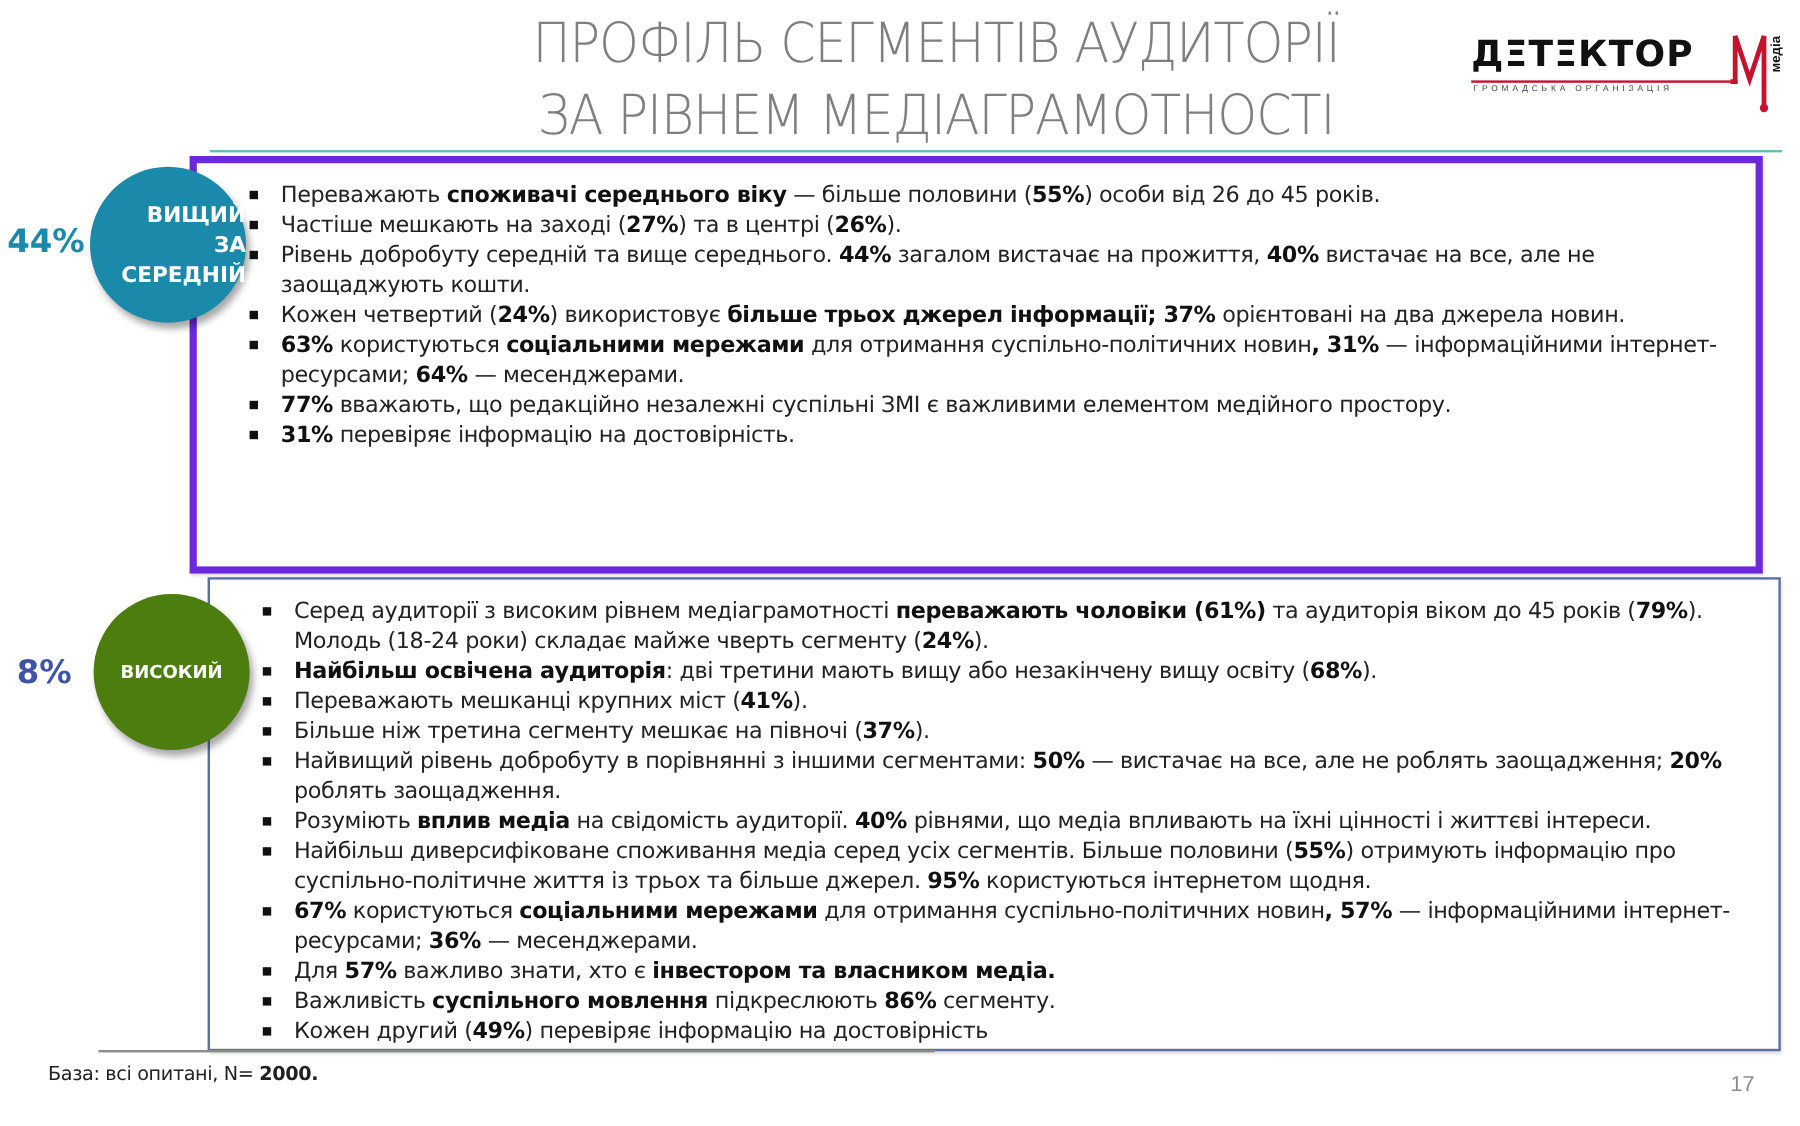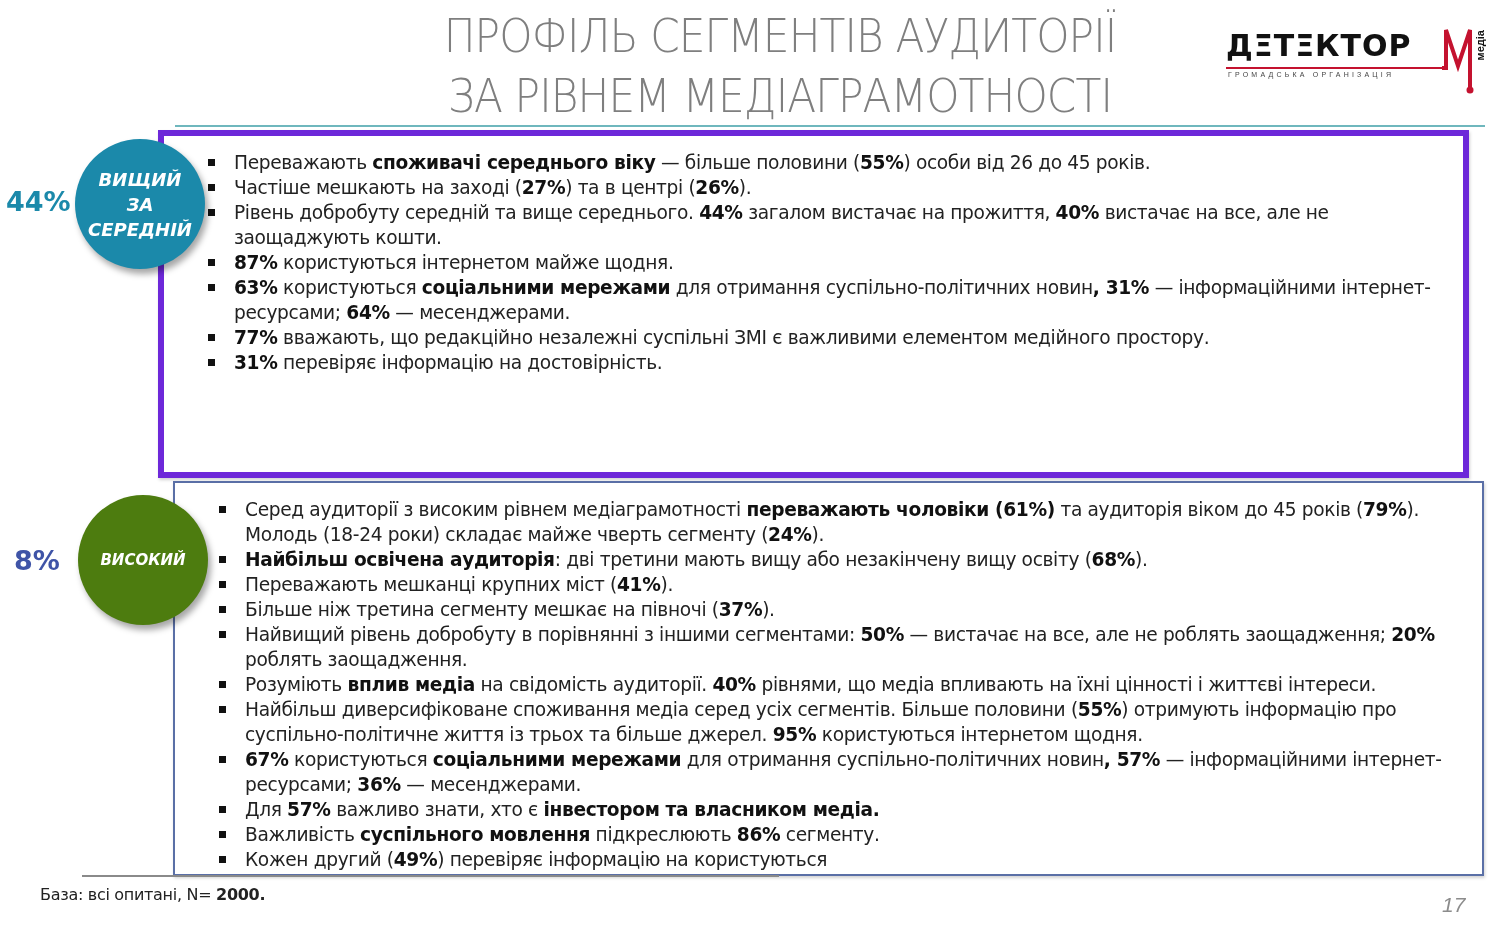--- a/index.html
+++ b/index.html
@@ -50,39 +50,38 @@
       color: #222;
       font-family: "DejaVu Sans", sans-serif; letter-spacing: -0.35px;
     }
     .bullets li .sq {
       position: absolute; left: 2px; top: 9px; width: 7px; height: 7px; background: #111;
     }
     .bullets li b { color: #111; }
 
     .circle {
       position: absolute; border-radius: 50%; color: #fff; display: flex;
-      align-items: center; justify-content: center; text-align: center;
+      align-items: center; justify-content: center; text-align: right;
       font-weight: 700; font-family: "DejaVu Sans", sans-serif;
       box-shadow: 3px 5px 6px rgba(0,0,0,0.35);
-      font-style: italic;
     }
     .c1 { left: 75px; top: 139px; width: 130px; height: 130px; background: #1b89aa; font-size: 18px; line-height: 25px; }
     .c2 { left: 78px; top: 495px; width: 130px; height: 130px; background: #4d7c0f; font-size: 15px; }
     .pct {
       position: absolute; font-weight: 700; font-family: "DejaVu Sans", sans-serif; font-size: 27px;
     }
     .p1 { left: 6px; top: 186px; color: #1b89aa; }
     .p2 { left: 14px; top: 545px; color: #3f54a7; }
 
     .base-rule { position: absolute; left: 82px; top: 875px; width: 697px; height: 2px; background: #8a8a8a; }
     .base {
       position: absolute; left: 40px; top: 885px; font-size: 16px; color: #222;
       font-family: "DejaVu Sans", sans-serif; letter-spacing: -0.3px;
     }
-    .pagenum { position: absolute; left: 1442px; top: 893px; font-size: 21px; color: #8c8c8c; font-style: italic; }
+    .pagenum { position: absolute; left: 1442px; top: 893px; font-size: 18px; color: #8c8c8c; }
   </style>
 </head>
 <body>
 
 <div class="title">
   <div>ПРОФІЛЬ СЕГМЕНТІВ АУДИТОРІЇ</div>
   <div>ЗА РІВНЕМ МЕДІАГРАМОТНОСТІ</div>
 </div>
 <div class="title-rule"></div>
 
@@ -95,21 +94,21 @@
     <circle cx="30" cy="64" r="3.5" fill="#c4122f"></circle>
   </svg>
   <div class="logo-media">медіа</div>
 </div>
 
 <div class="box box1">
   <ul class="bullets">
       <li><span class="sq"></span><span>Переважають </span><b>споживачі середнього віку</b><span> — більше половини (</span><b>55%</b><span>) особи від 26 до 45 років.</span></li>
       <li><span class="sq"></span><span>Частіше мешкають на заході (</span><b>27%</b><span>) та в центрі (</span><b>26%</b><span>).</span></li>
       <li><span class="sq"></span><span>Рівень добробуту середній та вище середнього. </span><b>44%</b><span> загалом вистачає на прожиття, </span><b>40%</b><span> вистачає на все, але не заощаджують кошти.</span></li>
-      <li><span class="sq"></span><b>87%</b><span> користуються інтернетом майже щодня.</span></li>
+      <li><span class="sq"></span><span>Кожен четвертий (</span><b>24%</b><span>) використовує </span><b>більше трьох джерел інформації; 37%</b><span> орієнтовані на два джерела новин.</span></li>
       <li><span class="sq"></span><b>63%</b><span> користуються </span><b>соціальними мережами</b><span> для отримання суспільно-політичних новин</span><b>, 31%</b><span> — інформаційними інтернет-ресурсами;  </span><b>64%</b><span> — месенджерами.</span></li>
       <li><span class="sq"></span><b>77%</b><span> вважають, що редакційно незалежні суспільні ЗМІ є важливими елементом медійного простору.</span></li>
       <li><span class="sq"></span><b>31%</b><span> перевіряє інформацію на достовірність.</span></li>
     </ul>
 </div>
 <div class="pct p1">44%</div>
 <div class="circle c1">
   <div>
     <div>ВИЩИЙ</div>
     <div>ЗА СЕРЕДНІЙ</div>
@@ -121,21 +120,21 @@
       <li><span class="sq"></span><span>Серед аудиторії з високим рівнем медіаграмотності </span><b>переважають чоловіки (61%)</b><span> та аудиторія віком до 45 років (</span><b>79%</b><span>). Молодь (18-24 роки) складає майже чверть сегменту (</span><b>24%</b><span>).</span></li>
       <li><span class="sq"></span><b>Найбільш освічена аудиторія</b><span>: дві третини мають вищу або незакінчену вищу освіту (</span><b>68%</b><span>).</span></li>
       <li><span class="sq"></span><span>Переважають мешканці крупних міст (</span><b>41%</b><span>).</span></li>
       <li><span class="sq"></span><span>Більше ніж третина сегменту мешкає на півночі (</span><b>37%</b><span>).</span></li>
       <li><span class="sq"></span><span>Найвищий рівень добробуту в порівнянні з іншими сегментами: </span><b>50%</b><span> — вистачає на все, але не роблять заощадження; </span><b>20%</b><span> роблять заощадження.</span></li>
       <li><span class="sq"></span><span>Розуміють </span><b>вплив медіа</b><span> на свідомість аудиторії. </span><b>40%</b><span> рівнями, що медіа впливають на їхні цінності і життєві інтереси.</span></li>
       <li><span class="sq"></span><span>Найбільш диверсифіковане споживання медіа серед усіх сегментів. Більше половини (</span><b>55%</b><span>) отримують інформацію про суспільно-політичне життя із трьох та більше джерел. </span><b>95%</b><span> користуються інтернетом щодня.</span></li>
       <li><span class="sq"></span><b>67%</b><span> користуються </span><b>соціальними мережами</b><span> для отримання суспільно-політичних новин</span><b>, 57%</b><span> — інформаційними інтернет-ресурсами;  </span><b>36%</b><span> — месенджерами.</span></li>
       <li><span class="sq"></span><span>Для </span><b>57%</b><span> важливо знати, хто є </span><b>інвестором та власником медіа.</b></li>
       <li><span class="sq"></span><span>Важливість </span><b>суспільного мовлення</b><span> підкреслюють </span><b>86%</b><span> сегменту.</span></li>
-      <li><span class="sq"></span><span>Кожен другий (</span><b>49%</b><span>) перевіряє інформацію на користуються</span></li>
+      <li><span class="sq"></span><span>Кожен другий (</span><b>49%</b><span>) перевіряє інформацію на достовірність</span></li>
     </ul>
 </div>
 <div class="pct p2">8%</div>
 <div class="circle c2">
   <div>ВИСОКИЙ</div>
 </div>
 
 <div class="base-rule"></div>
 <div class="base">
   <span>База: всі опитані, N= </span><b>2000.</b>

